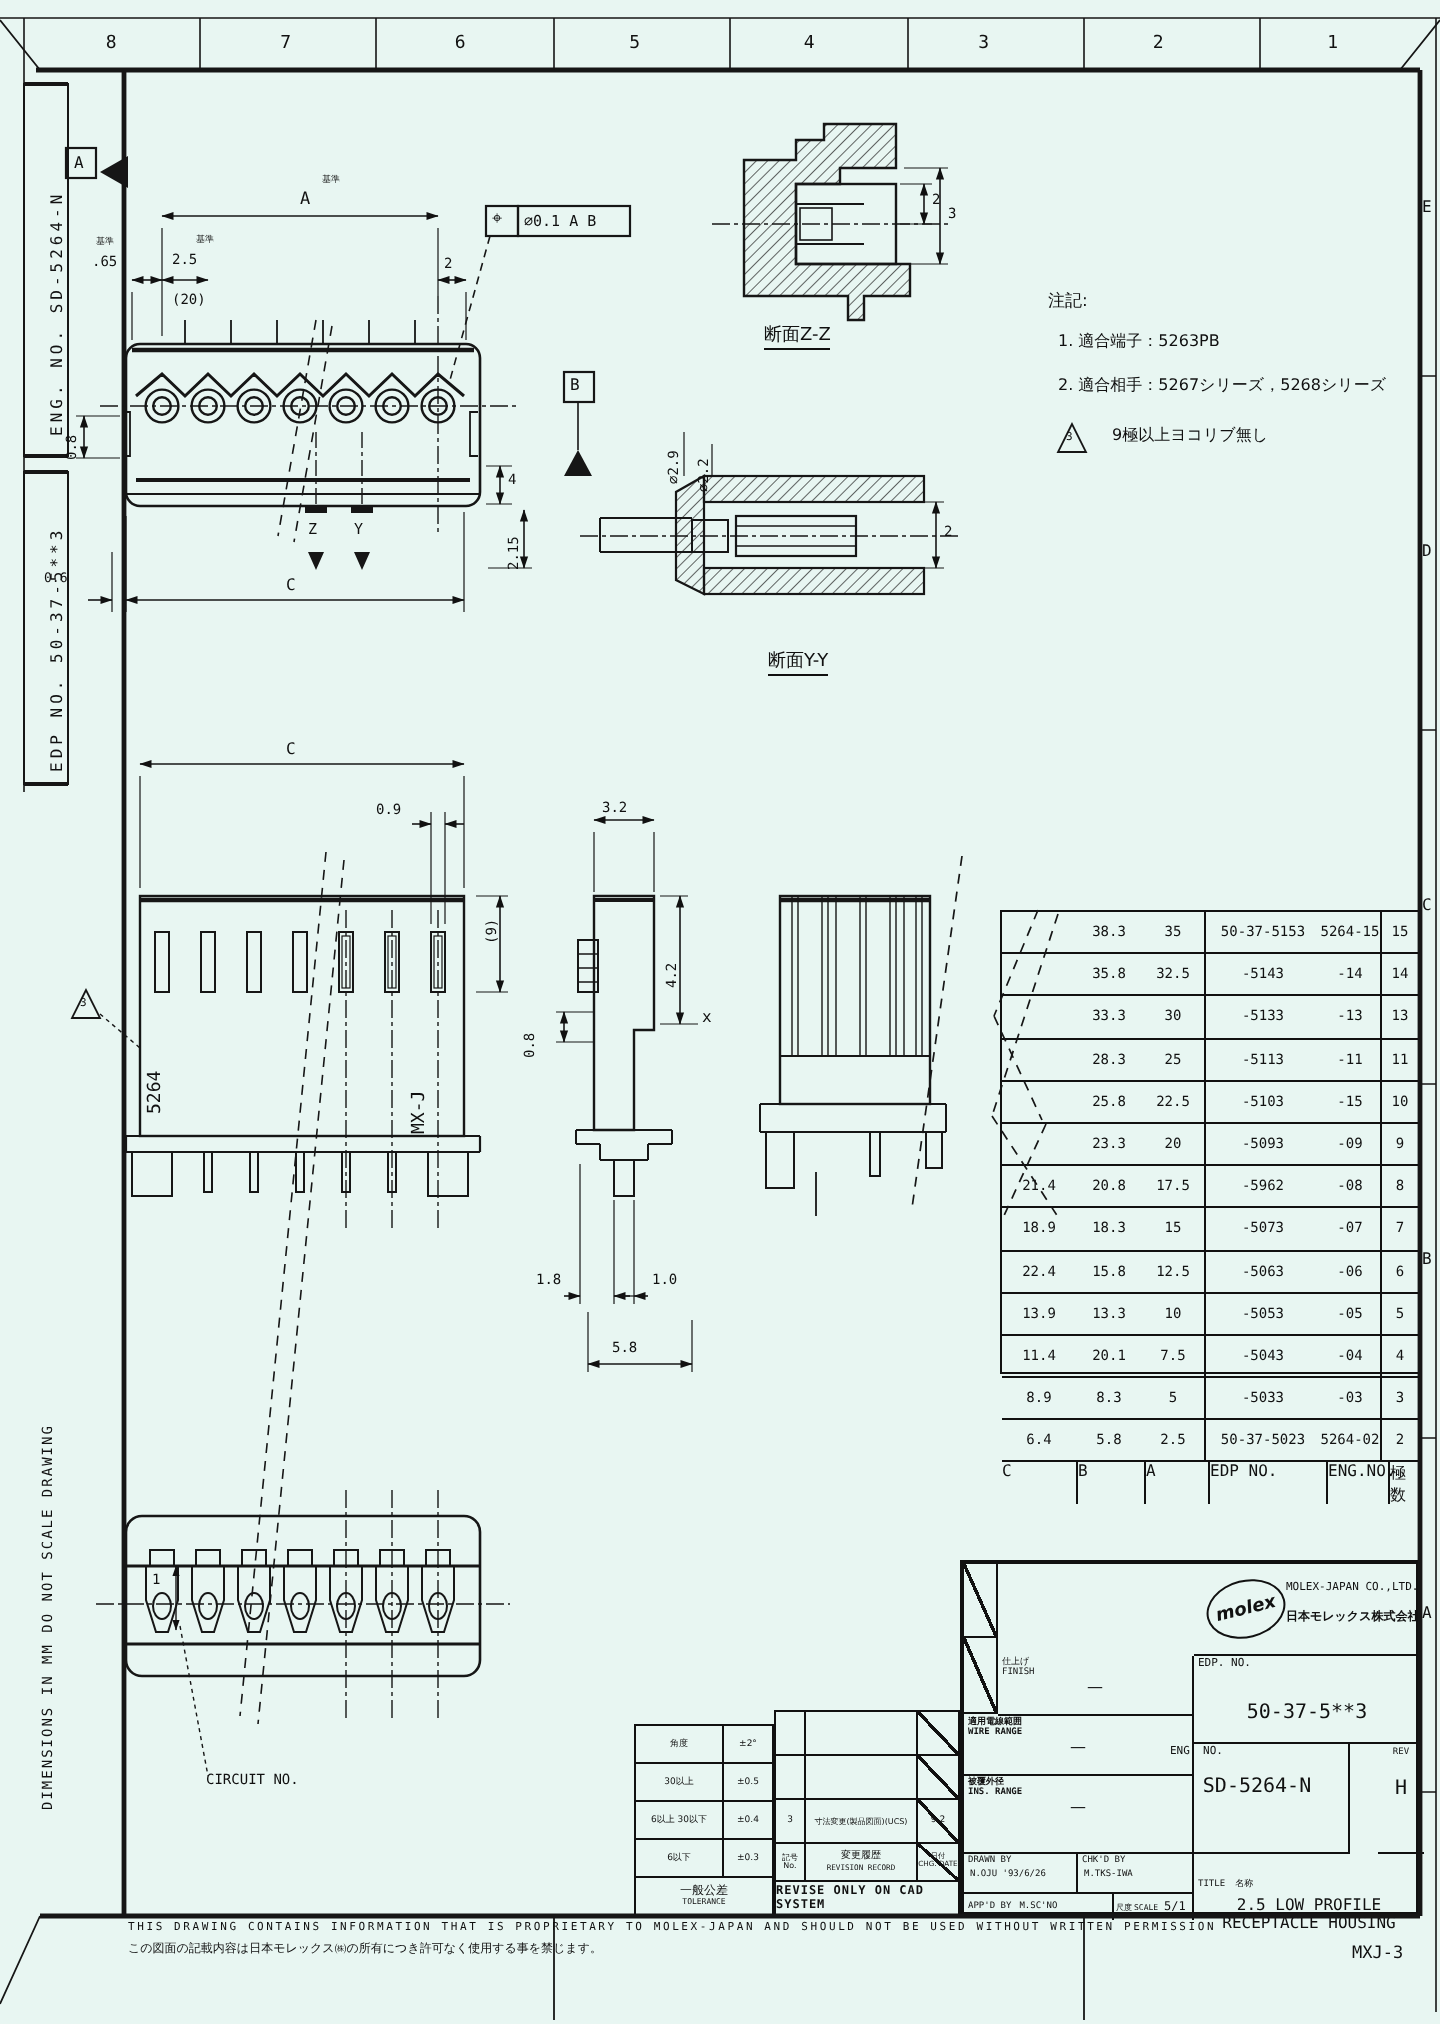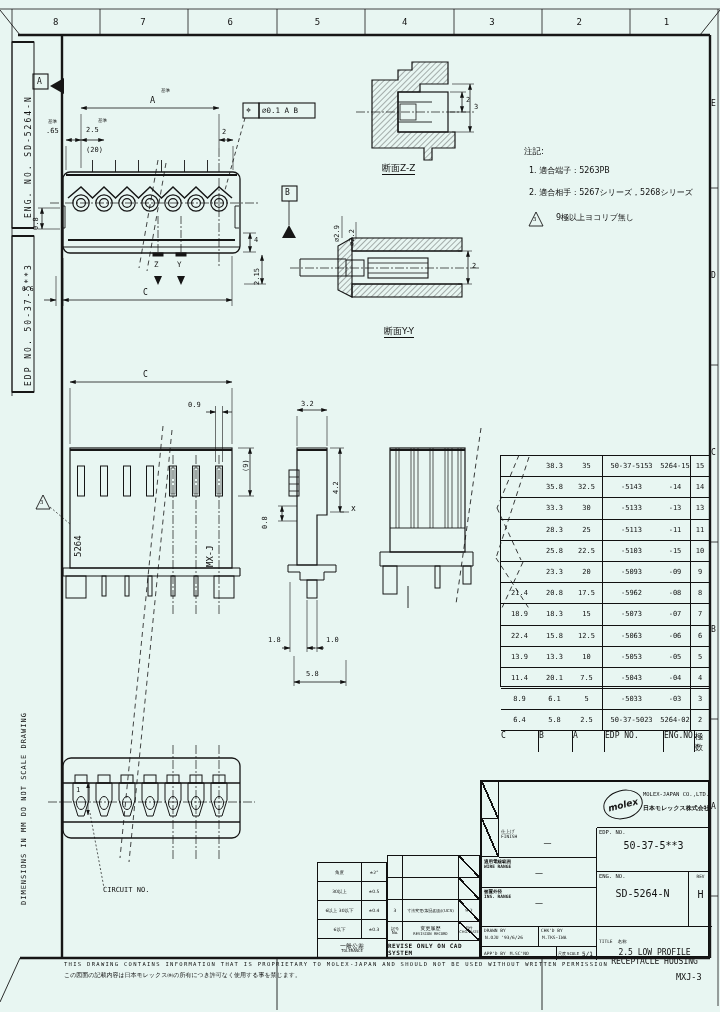--- a/index.html
+++ b/index.html
@@ -176,21 +176,21 @@
         <div class="pt-row">
         <span class="c0">11.4</span>
         <span class="c1">20.1</span>
         <span class="c2">7.5</span>
         <span class="c3">-5043</span>
         <span class="c4">-04</span>
         <span class="c5">4</span>
       </div>
         <div class="pt-row">
         <span class="c0">8.9</span>
-        <span class="c1">6.1</span>
+        <span class="c1">8.3</span>
         <span class="c2">5</span>
         <span class="c3">-5033</span>
         <span class="c4">-03</span>
         <span class="c5">3</span>
       </div>
         <div class="pt-row">
         <span class="c0">6.4</span>
         <span class="c1">5.8</span>
         <span class="c2">2.5</span>
         <span class="c3">50-37-5023</span>
@@ -287,36 +287,36 @@
     </div>
 
     <div class="cell" style="left:17px;top:46px;width:98px;height:30px;border-right-width:1px;border-bottom-width:1px">
       <div class="cl jp"><span>仕上げ</span><br>
         <span style="font-family:'DejaVu Sans Mono',monospace">FINISH</span></div>
       <div class="val" style="font-size:8px">—</div>
     </div>
 
     <div class="cell" style="left:115px;top:46px;width:113px;height:44px;border-bottom-width:1px">
       <div class="cl" style="font-size:5.5px;font-family:'DejaVu Sans Mono',monospace">EDP. NO.</div>
-      <div class="val" style="font:10px 'DejaVu Sans Mono',monospace;margin-top:5px">50-37-5**3</div>
+      <div class="val" style="font:10px 'DejaVu Sans Mono',monospace;margin-top:16px">50-37-5**3</div>
     </div>
 
     <div class="cell" style="left:0;top:76px;width:115px;height:30px;border-right-width:1px;border-bottom-width:1px">
       <div class="cl jp" style="font-weight:bold"><span>適用電線範囲</span><br>
         <span style="font-family:'DejaVu Sans Mono',monospace;font-weight:bold">WIRE RANGE</span></div>
       <div class="val" style="font-size:8px">—</div>
     </div>
 
     <div class="cell" style="left:0;top:106px;width:115px;height:39px;border-right-width:1px;border-bottom-width:1px">
       <div class="cl jp" style="font-weight:bold"><span>被覆外径</span><br>
         <span style="font-family:'DejaVu Sans Mono',monospace;font-weight:bold">INS. RANGE</span></div>
       <div class="val" style="font-size:8px">—</div>
     </div>
 
-    <div class="cell" style="left:115px;top:90px;width:92px;height:55px;border-right-width:1px;border-bottom-width:1px">
+    <div class="cell" style="left:101px;top:90px;width:92px;height:55px;border-right-width:1px;border-bottom-width:1px">
       <div class="cl" style="font-size:5.5px;font-family:'DejaVu Sans Mono',monospace">ENG. NO.</div>
       <div class="val" style="font:10px 'DejaVu Sans Mono',monospace;margin-top:9px">SD-5264-N</div>
     </div>
 
     <div class="cell" style="left:207px;top:90px;width:23px;height:55px;border-bottom-width:1px;text-align:center">
       <div style="font:4.5px 'DejaVu Sans Mono',monospace;margin-top:2px">REV</div>
       <div style="font:10px 'DejaVu Sans Mono',monospace;margin-top:10px">H</div>
     </div>
 
     <div class="cell" style="left:0;top:145px;width:57px;height:20px;border-right-width:1px;border-bottom-width:1px">

